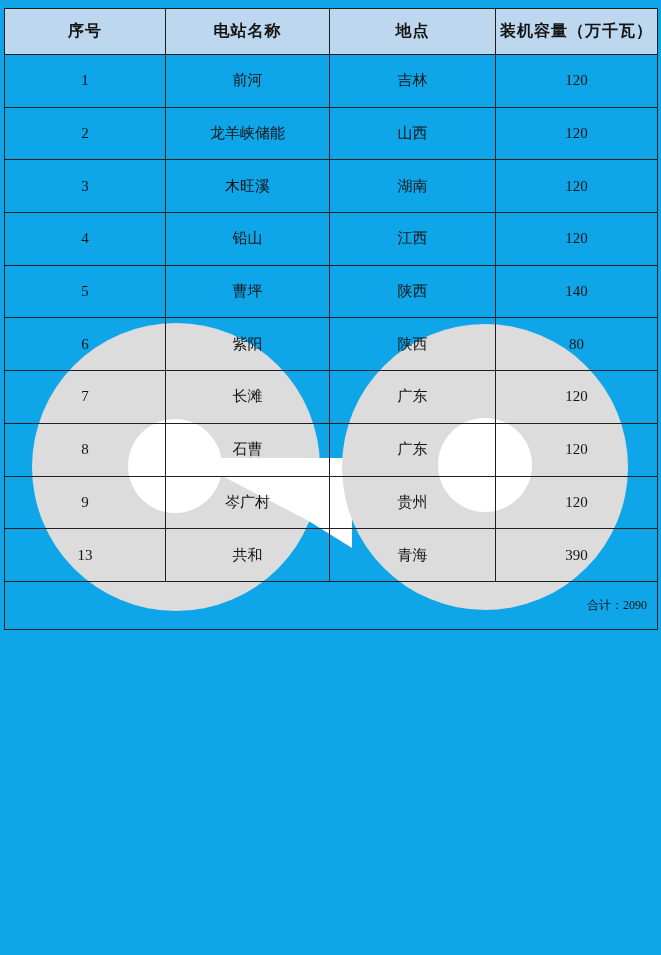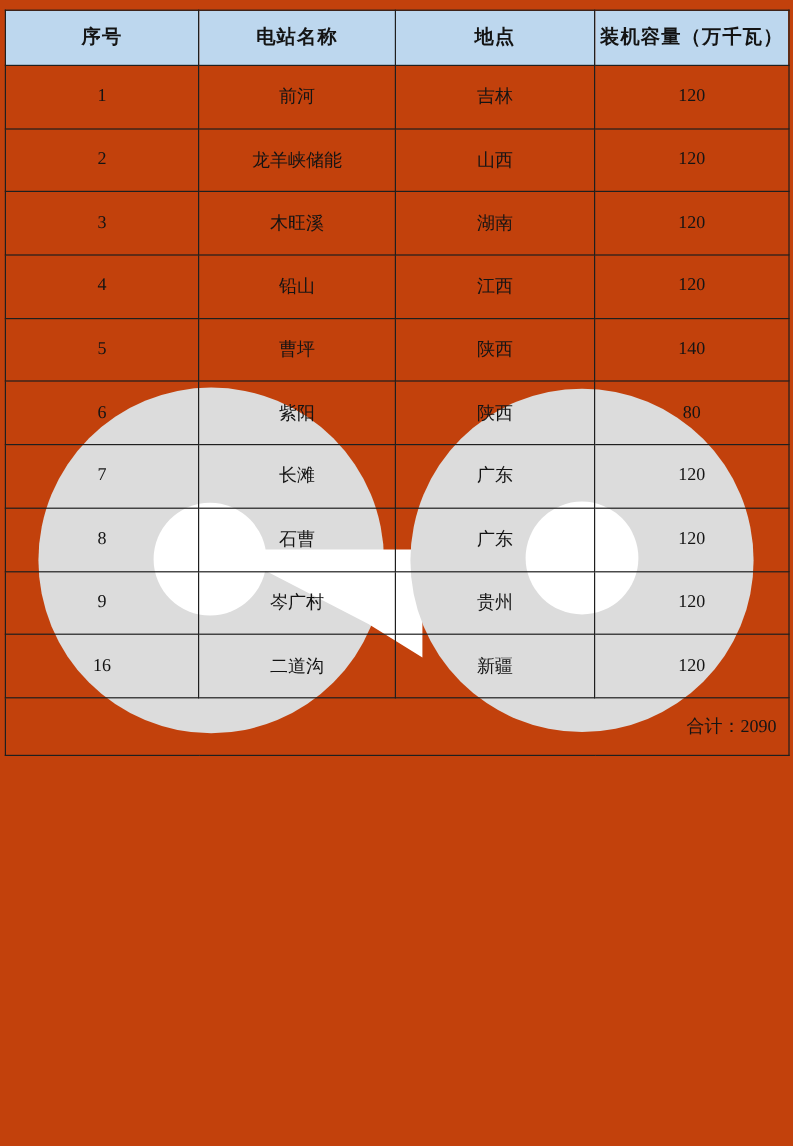--- a/index.html
+++ b/index.html
@@ -6,21 +6,21 @@
   html, body { margin: 0; padding: 0; background: #ffffff; }
   body {
     width: 661px; height: 955px;
     font-family: "Liberation Serif", serif;
     color: var(--text, #141414);
   }
   .page {
     position: relative;
     width: 661px; height: 955px;
     overflow: hidden;
-    background: #c2410c;
+    background: #0ea5e9;
   }
   .watermark {
     position: absolute;
     left: 0; top: 0; width: 661px; height: 955px;
     z-index: 0;
     pointer-events: none;
   }
   .wm-ink { fill: var(--wm, #dcdcdc); }
   .wm-cut { fill: #ffffff; }
   table.station-table {
@@ -46,21 +46,21 @@
     font-weight: bold;
     font-size: 16px;
     letter-spacing: 1px;
   }
   .station-table tbody tr { height: 52.7px; }
   .station-table tbody td { font-size: 15px; }
   .station-table tfoot tr { height: 48px; }
   .station-table tfoot td {
     text-align: right;
     padding-right: 10px;
-    font-size: 15px;
+    font-size: 12px;
   }
 </style>
 </head>
 <body>
 
 <div class="page">
 
   <div class="watermark" aria-label="eo">
     <svg width="661" height="955" viewBox="0 0 661 955" xmlns="http://www.w3.org/2000/svg">
 
@@ -137,24 +137,24 @@
           <td>广东</td>
           <td>120</td>
         </tr>
         <tr>
           <td>9</td>
           <td>岑广村</td>
           <td>贵州</td>
           <td>120</td>
         </tr>
         <tr>
-          <td>16</td>
-          <td>二道沟</td>
-          <td>新疆</td>
-          <td>120</td>
+          <td>13</td>
+          <td>共和</td>
+          <td>青海</td>
+          <td>390</td>
         </tr>
       </tbody>
     <tfoot>
       <tr>
         <td colspan="4"><span>合计：</span><span>2090</span></td>
       </tr>
     </tfoot>
   </table>
 
 </div>

